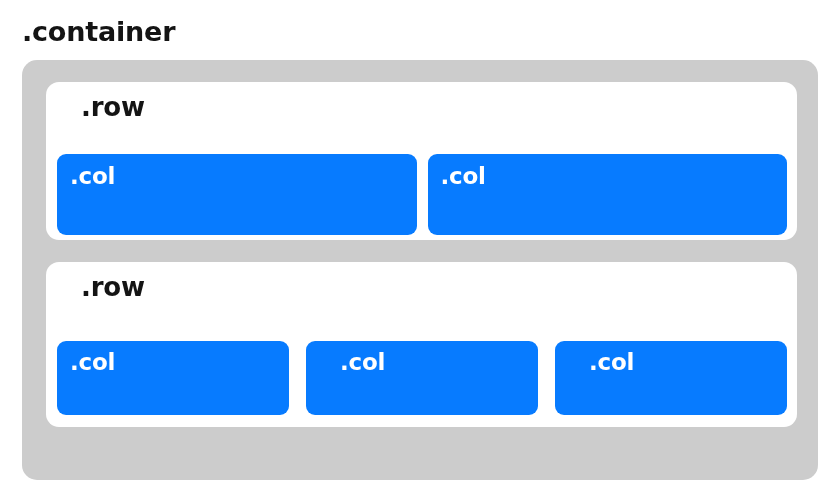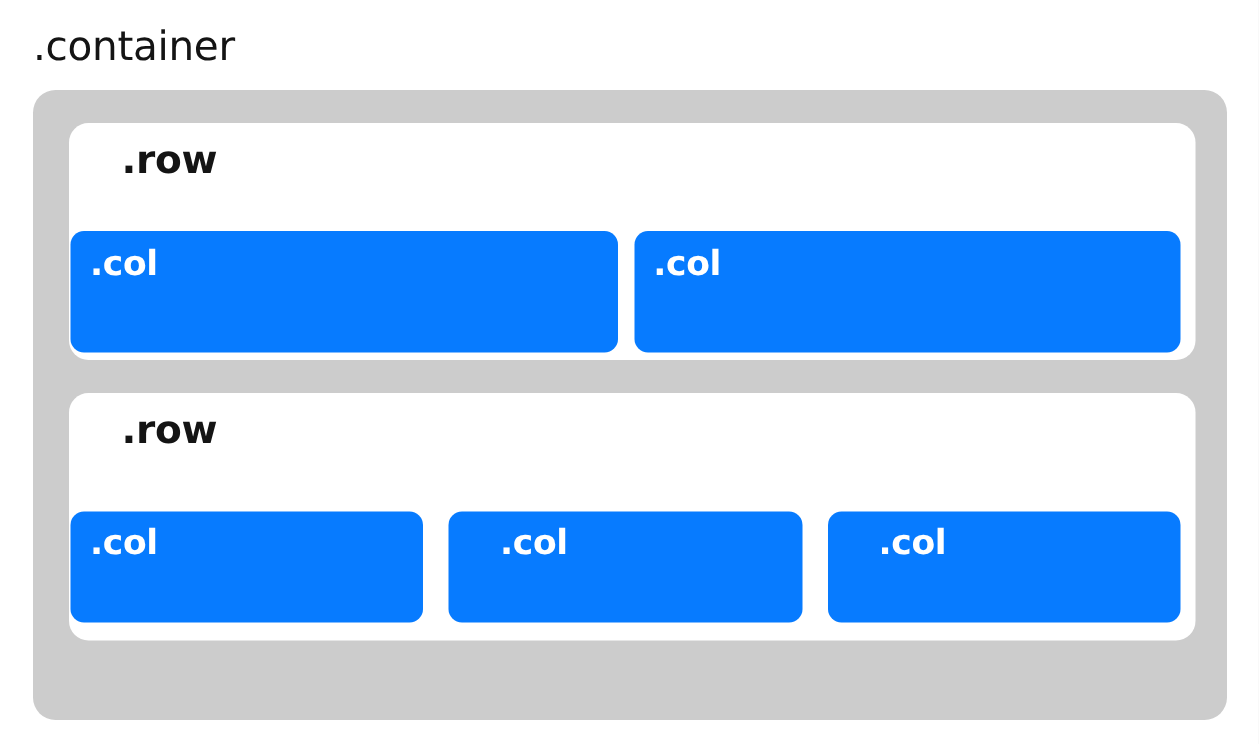--- a/index.html
+++ b/index.html
@@ -20,21 +20,21 @@
     inset: 0;
     background: #ffffff;
   }
 
   
   .page-title {
     position: absolute;
     left: 22px;
     top: 16px;
     font-size: 27px;
-    font-weight: 400;
+    font-weight: 700;
     color: #141414;
     letter-spacing: -0.2px;
     line-height: 1.2;
     white-space: nowrap;
   }
 
   
   .container-box {
     position: absolute;
     left: 22px;
@@ -75,21 +75,21 @@
     letter-spacing: -0.2px;
     line-height: 1.2;
     white-space: nowrap;
     margin-left: 24px;
   }
 
   
   .cols-track {
     position: absolute;
     display: flex;
-    left: 1px;
+    left: 11px;
     right: 10px;
   }
   .cols-track.track-1 {
     top: 72px;
     height: 81px;
     gap: 11px;
   }
   .cols-track.track-2 {
     top: 79px;
     height: 74px;

